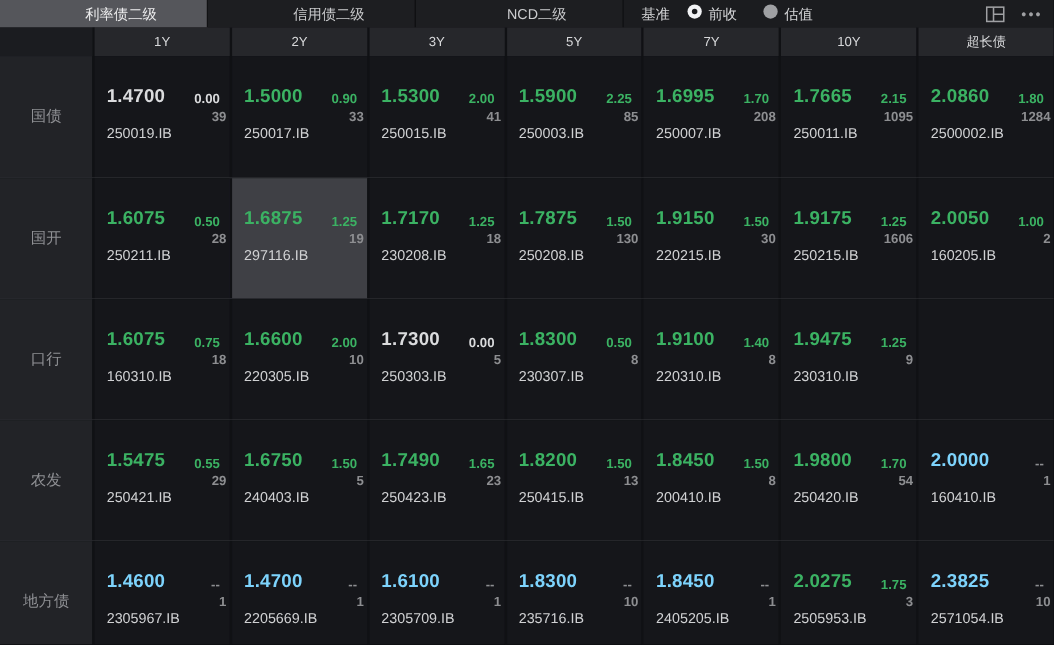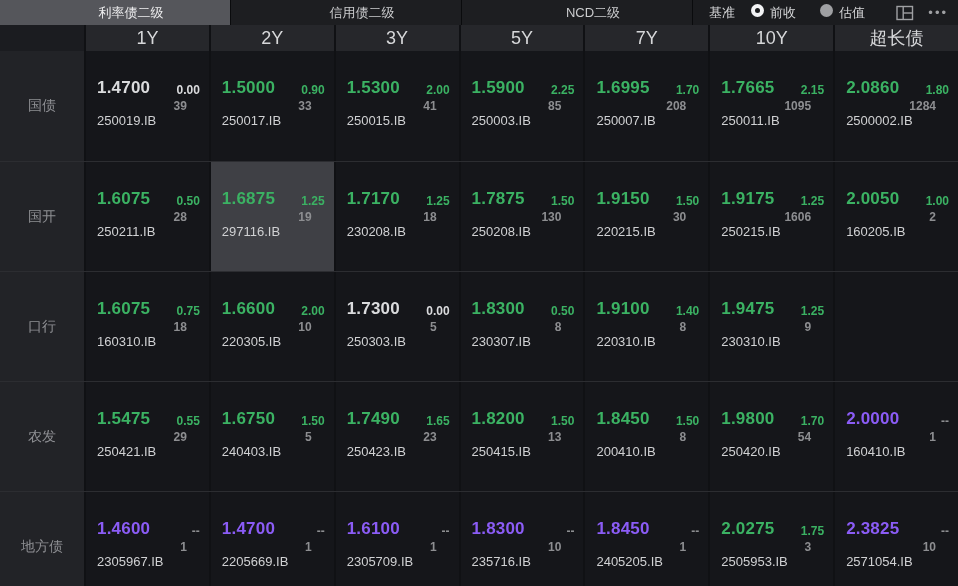--- a/index.html
+++ b/index.html
@@ -2,53 +2,53 @@
 <html><head>
 <meta charset="utf-8">
 <style>
   * { margin:0; padding:0; box-sizing:border-box; }
   html,body { background:#0d0e10; }
   body { font-family:"Liberation Sans","DejaVu Sans",sans-serif; }
   #app { position:relative; width:958px; height:586px; background:#101114; overflow:hidden; }
 
   
   .tabbar { display:flex; height:25px; background:#141519; }
-  .tab { width:231px; display:flex; align-items:center; justify-content:center;
+  .tab { width:189px; display:flex; align-items:center; justify-content:center;
          font-size:13px; color:#cbccce; background:#1d1e21; border-right:1px solid #0a0b0d; cursor:default;padding-left:32px; }
   .tab.selected { background:#55565b; color:#eeeeef; }
   .controls { flex:1; display:flex; align-items:center; background:#1b1c1f; padding:0 10px 0 16px; }
   .bench-label { font-size:13px; color:#d4d5d7; margin-right:16px; }
   .radio-group { display:flex; align-items:flex-start; margin-right:24px; }
   .radio { width:13px; height:13px; border-radius:50%; background:#9fa0a3; position:relative; margin-right:6px; }
   .radio.selected { background:#f2f3f5; }
   .radio.selected::after { content:""; position:absolute; left:4px; top:4px; width:5px; height:5px; background:#1b1c1f; border-radius:50%; }
   .radio-label { font-size:13px; color:#d4d5d7; }
   .iconbox { margin-left:auto; display:flex; align-items:center; gap:14px; }
   .more-dots { color:#9fa0a3; font-size:13px; letter-spacing:2px; line-height:1; }
 
   
   .colheader { display:grid; grid-template-columns:84px repeat(7,1fr); height:26px; background:#101114; }
   .colheader .corner { background:#1b1c20; }
   .colheader .hcell { background:#26272b; border-left:2px solid #101114; color:#d7d8da;
-                      font-size:18px; display:flex; align-items:center; justify-content:center; }
+                      font-size:12px; display:flex; align-items:center; justify-content:center; }
 
   
   .grid-row { display:grid; grid-template-columns:84px repeat(7,1fr); height:110px; background:#101114; }
   .grid-row + .grid-row { border-top:1px solid #2c2d31; }
   .row-label { background:#222327; color:#8f9094; font-size:14px;
                display:flex; align-items:center; justify-content:center; }
   .cell { position:relative; background:#15161a; border-left:2px solid #101114; }
   .cell.selected { background:#3f4045; }
   .cell .rate { position:absolute; left:11px; top:27px; font-size:17px; font-weight:bold; letter-spacing:.2px; }
   .cell .chg  { position:absolute; right:9px; top:32px; font-size:12px; font-weight:bold; }
-  .cell .vol  { position:absolute; right:22px; top:48px; font-size:12px; font-weight:bold; color:#8d8e91; }
+  .cell .vol  { position:absolute; right:3px; top:48px; font-size:12px; font-weight:bold; color:#8d8e91; }
   .cell .code { position:absolute; left:11px; top:62px; font-size:13px; color:#d0d1d3; }
   .tone-up .rate,   .tone-up .chg   { color:#3bb263; }
   .tone-flat .rate, .tone-flat .chg { color:#dadbdd; }
-  .tone-dash .rate { color:#8b5cf6; }
+  .tone-dash .rate { color:#7dd3fc; }
   .tone-dash .chg  { color:#8d8e91; }
 </style>
 </head>
 <body>
 
 <div id="app">
 
   <div class="tabbar">
     <div class="tab selected">利率债二级</div>
     <div class="tab">信用债二级</div>

